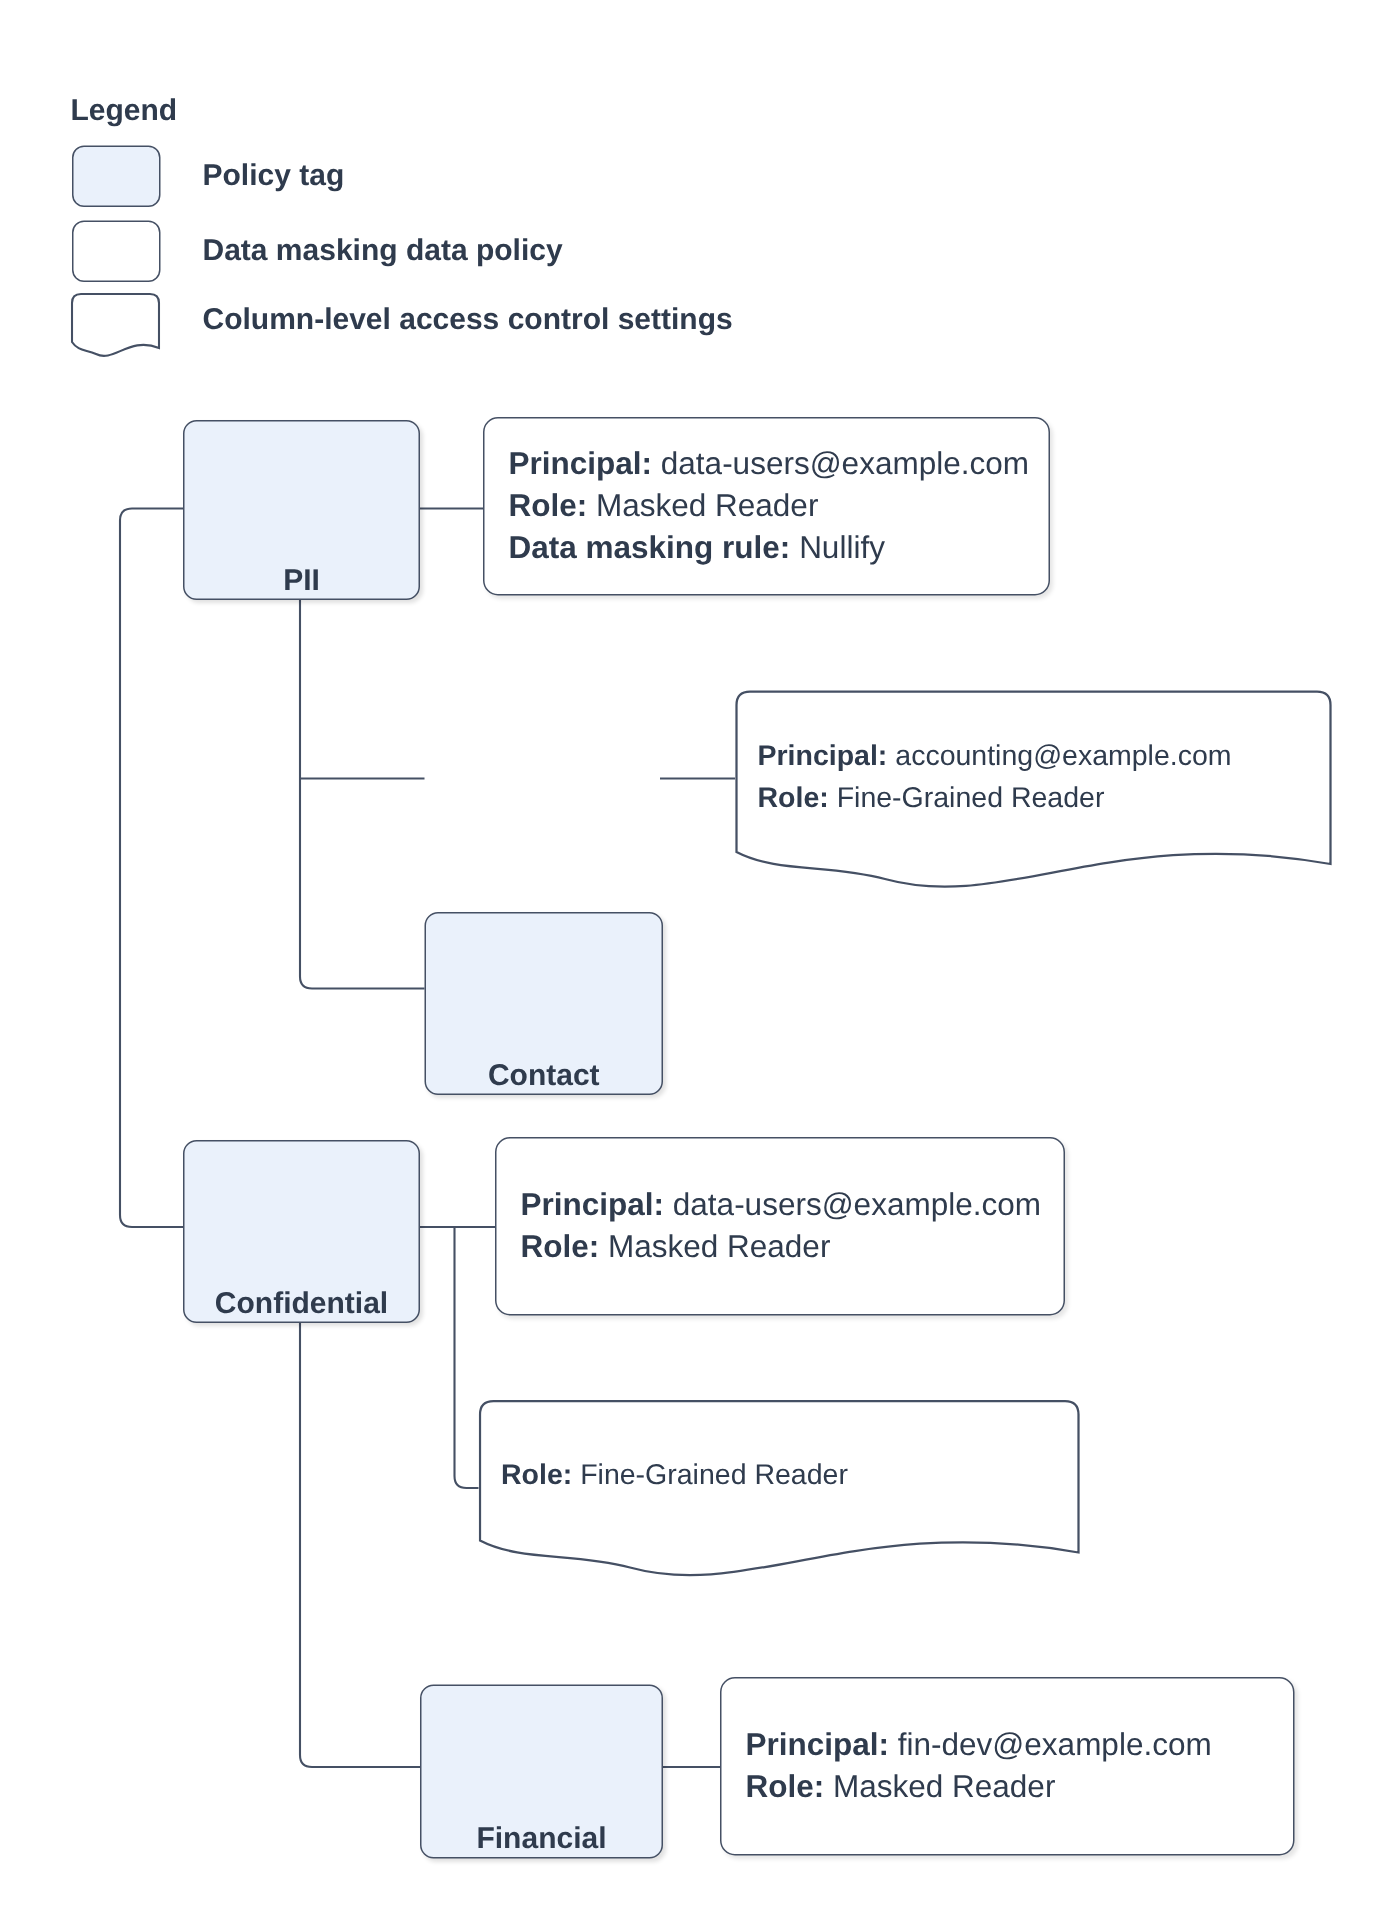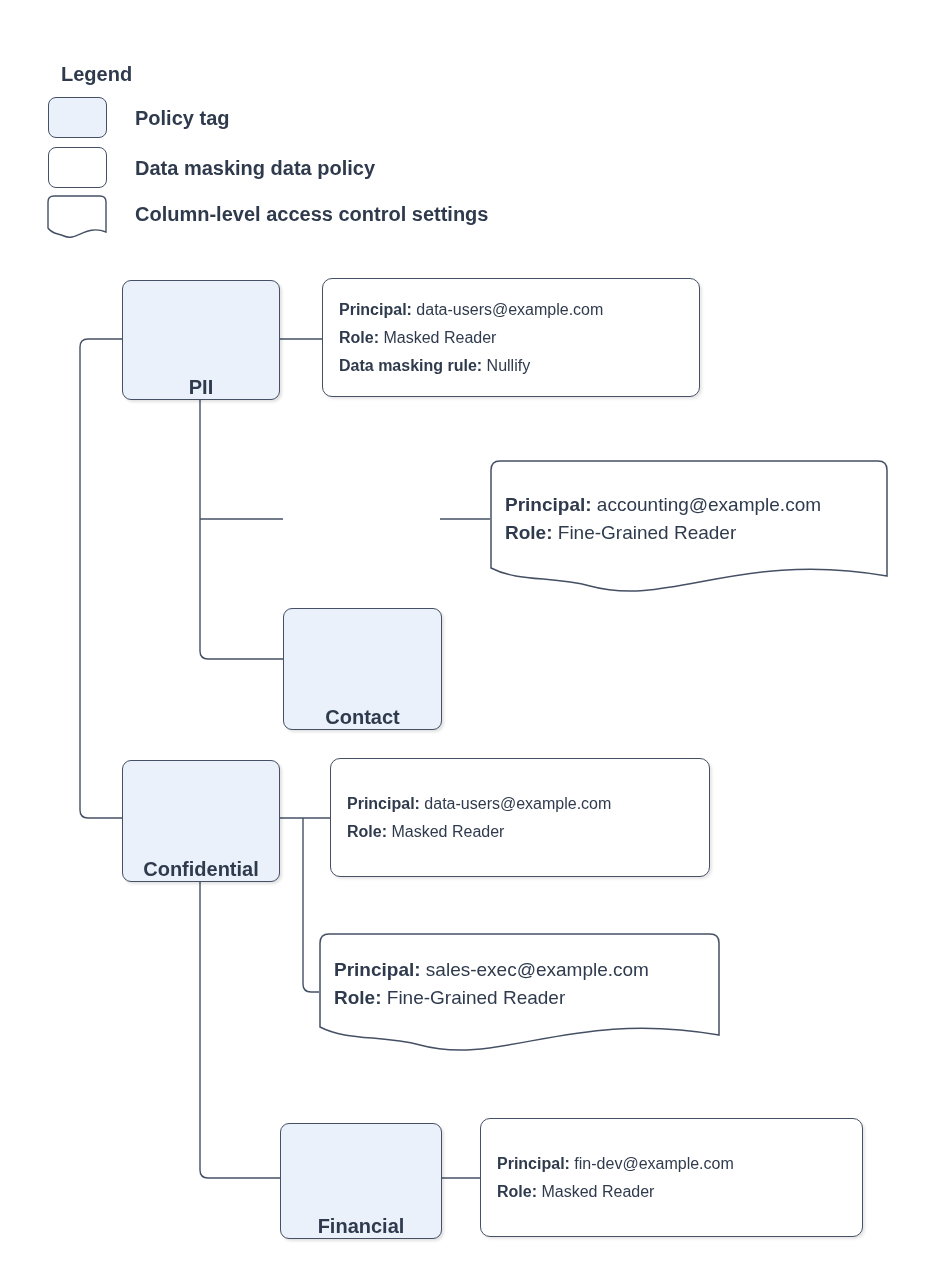--- a/index.html
+++ b/index.html
@@ -15,21 +15,21 @@
   .tag{
     position:absolute;background:#eaf1fb;border:1.5px solid #455064;border-radius:9px;
     display:flex;align-items:flex-end;justify-content:center;
     font-size:20px;font-weight:bold;box-shadow:2px 2px 3px rgba(0,0,0,0.12);
   }
   
   .pbox{
     position:absolute;background:#ffffff;border:1.5px solid #455064;border-radius:10px;
     display:flex;flex-direction:column;justify-content:center;
     padding:0 12px 0 16px;box-sizing:border-box;
-    font-size:16px;line-height:28px;box-shadow:2px 2px 3px rgba(0,0,0,0.10);
+    font-size:21px;line-height:28px;box-shadow:2px 2px 3px rgba(0,0,0,0.10);
   }
   .pbox .fl, .doc .fl{font-weight:bold;}
   
   .doc{position:absolute;}
   .doc svg{position:absolute;left:0;top:0;display:block;}
   .doc svg path{fill:#ffffff;stroke:#455064;stroke-width:1.5;}
   .doc .doc-text{
     position:absolute;left:0;top:0;right:0;display:flex;flex-direction:column;justify-content:center;
     padding:0 10px 0 15px;box-sizing:border-box;font-size:19px;line-height:28px;
   }
@@ -51,21 +51,21 @@
     <path d="M122 339 L88 339 Q80 339 80 347 L80 810 Q80 818 88 818 L122 818"></path>
     <path d="M200 398 L200 651 Q200 659 208 659 L283 659"></path>
     <path d="M200 519 L283 519"></path>
     <path d="M440 519 L490 519"></path>
     <path d="M278 818 L330 818"></path>
     <path d="M303 818 L303 984 Q303 992 311 992 L319 992"></path>
     <path d="M200 880 L200 1170 Q200 1178 208 1178 L280 1178"></path>
     <path d="M440 1178 L480 1178"></path>
   </svg>
 
-  <div class="legend-title abs" style="left:47px;top:63px;margin-left:14px;">Legend</div>
+  <div class="legend-title abs" style="left:47px;top:63px;">Legend</div>
 
   <div class="swatch blue abs" style="left:48px;top:97px;width:59px;height:41px;"></div>
   <div class="legend-label" style="left:135px;top:118px;">Policy tag</div>
 
   <div class="swatch white abs" style="left:48px;top:147px;width:59px;height:41px;"></div>
   <div class="legend-label" style="left:135px;top:168px;">Data masking data policy</div>
 
   <div class="swatch-doc abs" style="left:47px;top:195px;width:60px;height:46px;">
     <svg width="60" height="46" viewBox="0 0 60 46">
       <path d="M 7 1 H 53 Q 59 1 59 7 V 37 C 39 29 29 47 17 41 C 10 38 5 39 1 33 V 7 Q 1 1 7 1 Z"></path>
@@ -142,23 +142,19 @@
       </div>
     </div>
   </div>
 
   <div class="doc" style="left:319px;top:933px;width:401px;height:126px;">
     <svg width="401" height="126" viewBox="0 0 401 126">
       <path d="M 10 1 H 391 Q 400 1 400 10 V 102 C 252 76 181 134 101 112 C 62 102 28 108 1 94 V 10 Q 1 1 10 1 Z"></path>
     </svg>
     <div class="doc-text" style="height:102px;">
       <div>
-        <span class="fl">Principal:</span>
-        <span>sales-exec@example.com</span>
-      </div>
-      <div>
         <span class="fl">Role:</span>
         <span>Fine-Grained Reader</span>
       </div>
     </div>
   </div>
 
 </div>
 
 </body></html>

